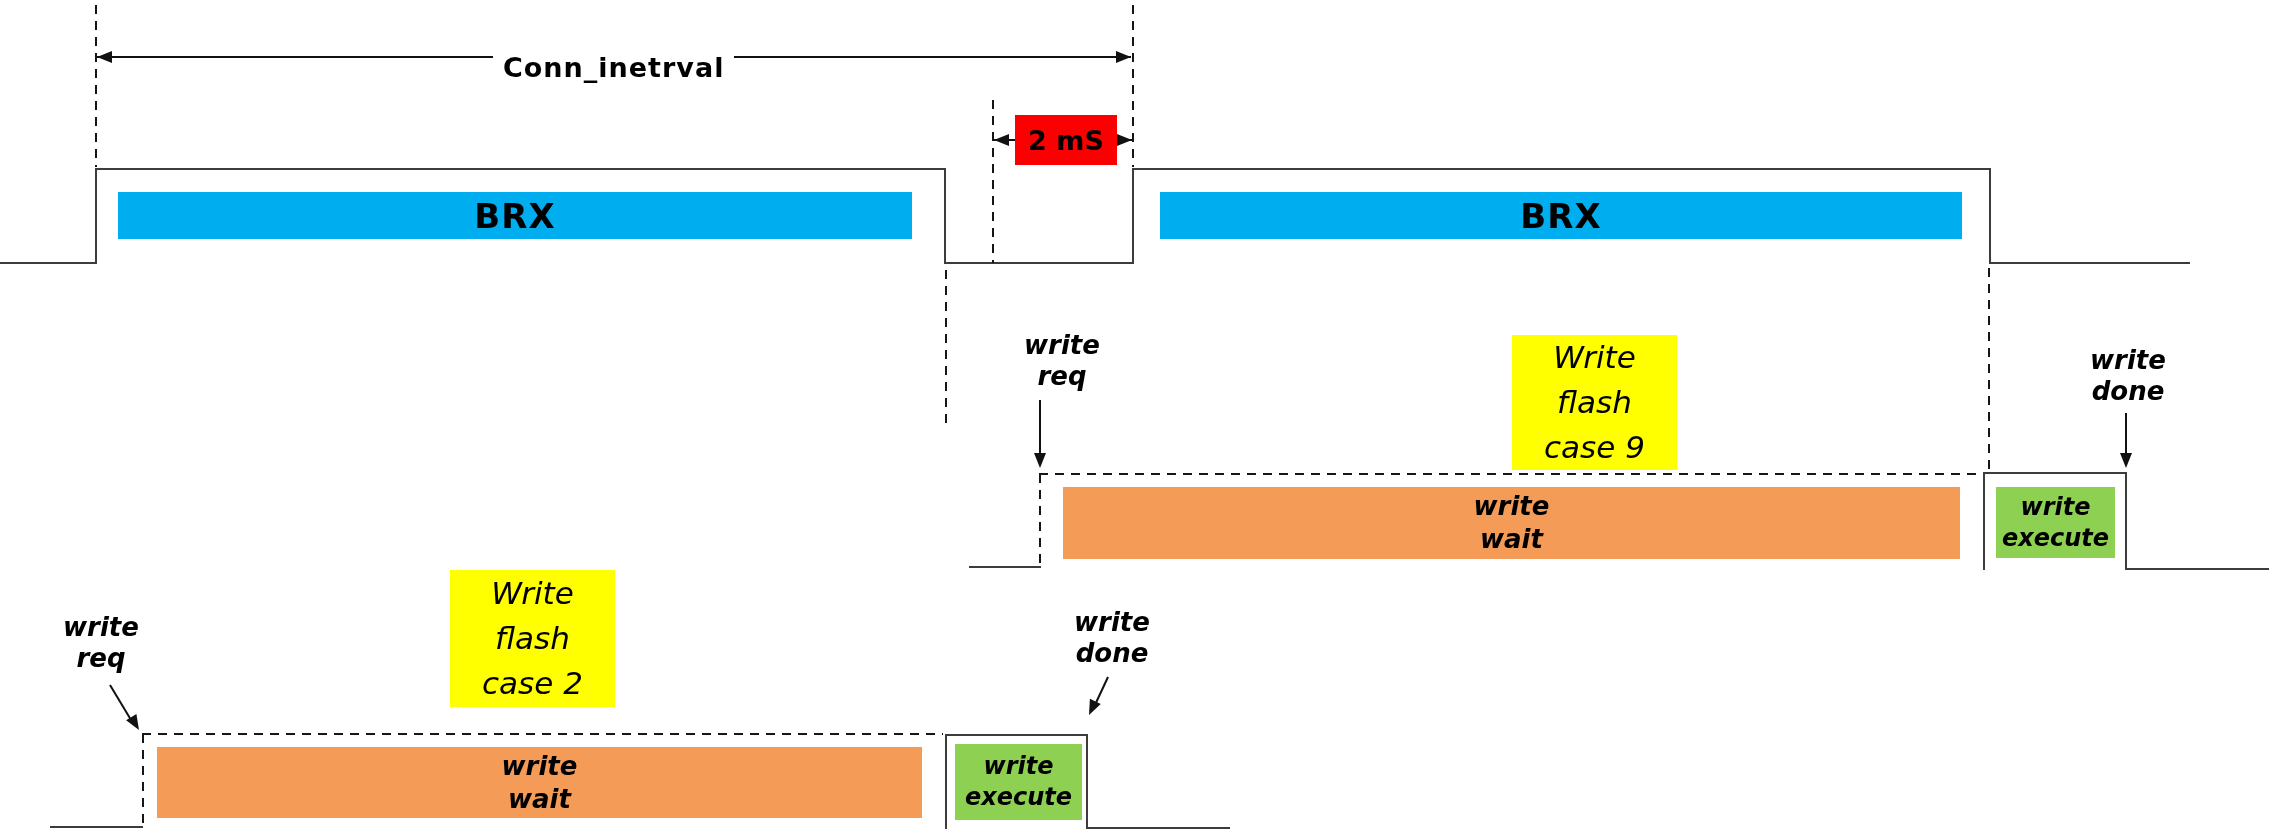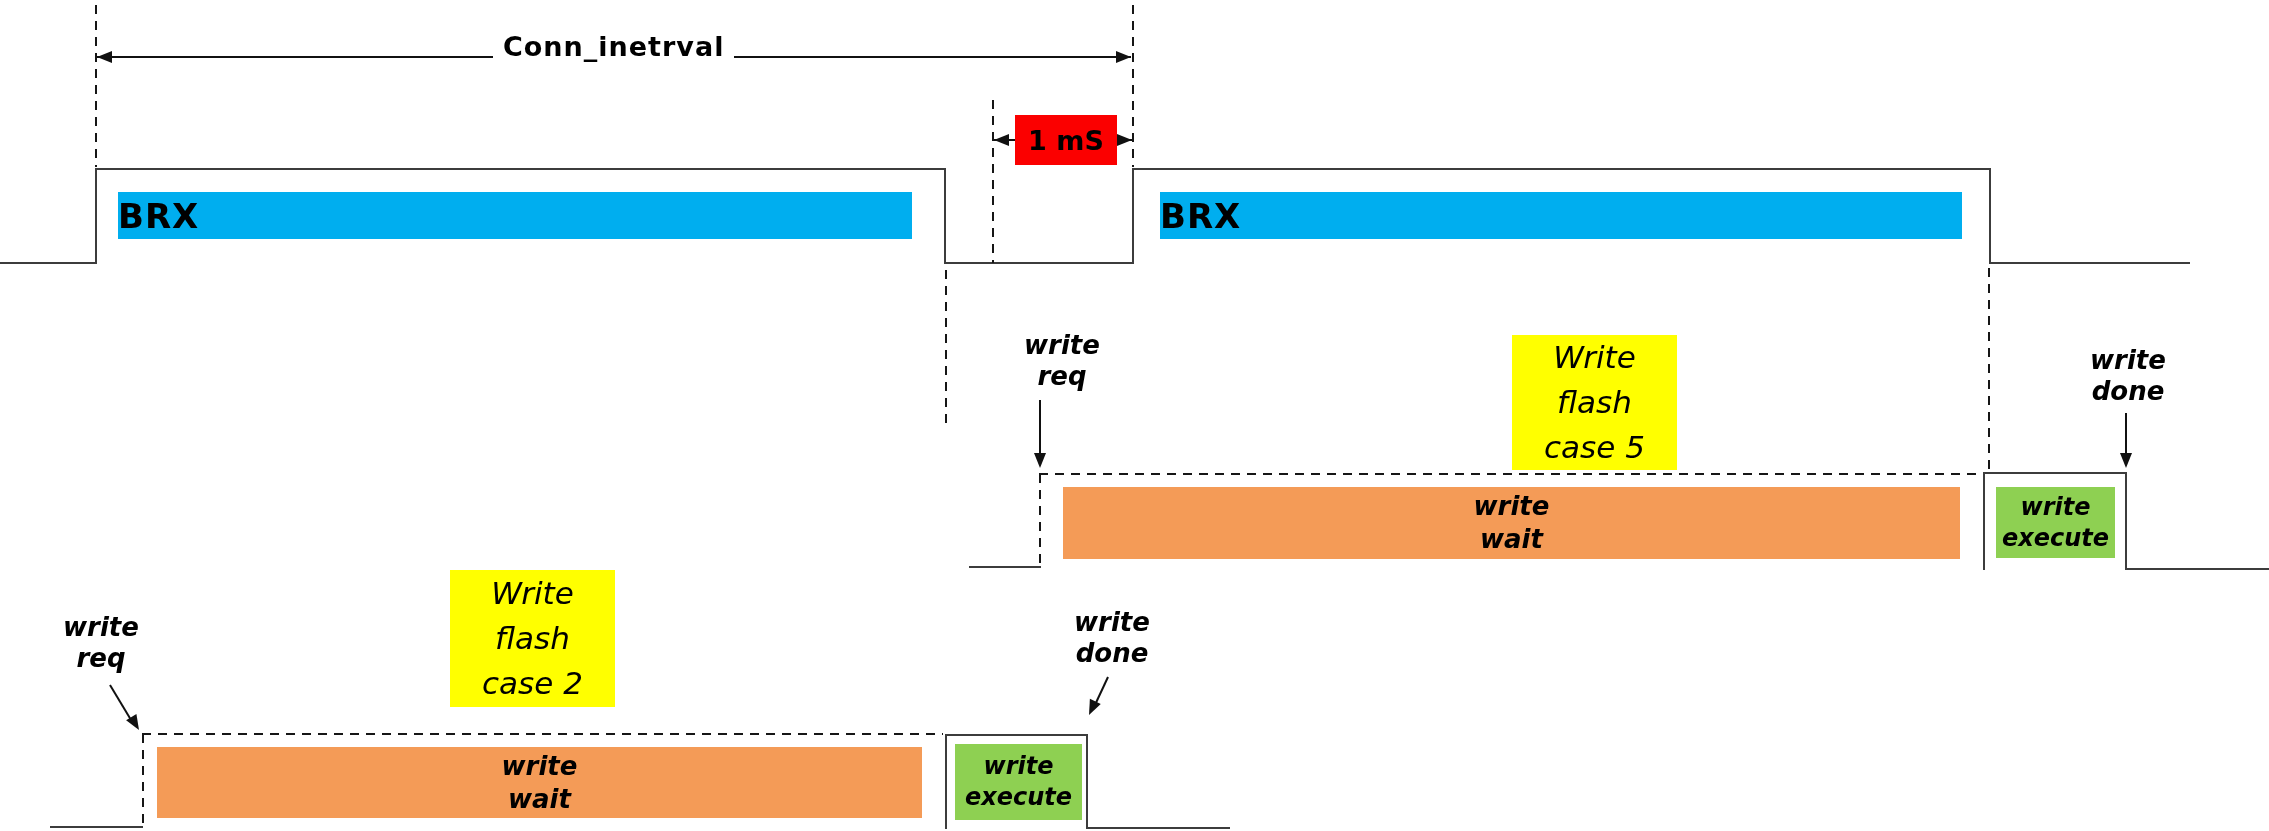--- a/index.html
+++ b/index.html
@@ -15,21 +15,21 @@
   .wf{position:absolute;background:var(--line);}
   
   .vdash{position:absolute;width:2px;background:repeating-linear-gradient(to bottom,#161616 0 9px,transparent 9px 16px);}
   .hdash{position:absolute;height:2px;background:repeating-linear-gradient(to right,#161616 0 9px,transparent 9px 16px);}
   
   .ah{position:absolute;width:0;height:0;
       border-top:6px solid transparent;border-bottom:6px solid transparent;
       border-left:15px solid #111;}
   .arrline{position:absolute;background:#111;}
   
-  .brx-bar{position:absolute;background:var(--brx);display:flex;align-items:center;
+  .brx-bar{position:absolute;background:var(--brx);display:flex;align-items:center;justify-content:center;
            font-size:34px;font-weight:bold;letter-spacing:1px;}
   .redbox{position:absolute;background:var(--red);display:flex;align-items:center;justify-content:center;
           font-size:27px;font-weight:bold;}
   .orangebar{position:absolute;background:var(--orange);display:flex;flex-direction:column;align-items:center;justify-content:center;
              font-size:26px;font-weight:bold;line-height:33px;}
   .greenbox{position:absolute;background:var(--green);display:flex;flex-direction:column;align-items:center;justify-content:center;
             font-size:24px;font-weight:bold;line-height:31px;}
   .yellowbox{position:absolute;background:var(--yellow);display:flex;flex-direction:column;align-items:center;justify-content:center;
              font-size:31px;font-weight:normal;line-height:45px;}
   .lbl2{position:absolute;width:110px;text-align:center;font-size:26px;font-weight:bold;line-height:31px;}
@@ -53,28 +53,28 @@
 
   <div class="vdash" style="left:95px;top:5px;height:162px;"></div>
   <div class="vdash" style="left:1132px;top:5px;height:162px;"></div>
   <div class="vdash" style="left:992px;top:100px;height:163px;"></div>
   <div class="vdash" style="left:945px;top:270px;height:153px;"></div>
   <div class="vdash" style="left:1988px;top:268px;height:205px;"></div>
 
   <div class="arrline" style="left:97px;top:56px;width:1034px;height:2px;"></div>
   <div class="ah" style="left:82px;top:51px;transform-origin:100% 50%;transform:rotate(180deg);"></div>
   <div class="ah" style="left:1116px;top:51px;"></div>
-  <div class="connlbl" style="left:493px;top:31px;">Conn_inetrval</div>
+  <div class="connlbl" style="left:493px;top:52px;">Conn_inetrval</div>
 
   <div class="arrline" style="left:994px;top:139px;width:22px;height:2px;"></div>
   <div class="ah" style="left:979px;top:134px;transform-origin:100% 50%;transform:rotate(180deg);"></div>
   <div class="arrline" style="left:1117px;top:139px;width:15px;height:2px;"></div>
   <div class="ah" style="left:1117px;top:134px;"></div>
   <div class="redbox" style="left:1015px;top:115px;width:102px;height:50px;">
-    <span>1 mS</span>
+    <span>2 mS</span>
   </div>
 
   <div class="brx-bar" style="left:118px;top:192px;width:794px;height:47px;">
     <span>BRX</span>
   </div>
   <div class="brx-bar" style="left:1160px;top:192px;width:802px;height:47px;">
     <span>BRX</span>
   </div>
 
   <div class="lbl2" style="left:1007px;top:330px;">
@@ -96,21 +96,21 @@
     <span class="ln">write</span>
     <span class="ln">wait</span>
   </div>
   <div class="greenbox" style="left:1996px;top:487px;width:119px;height:71px;">
     <span class="ln">write</span>
     <span class="ln">execute</span>
   </div>
   <div class="yellowbox" style="left:1512px;top:335px;width:165px;height:135px;">
     <span class="ln">Write</span>
     <span class="ln">flash</span>
-    <span class="ln">case 5</span>
+    <span class="ln">case 9</span>
   </div>
   <div class="lbl2" style="left:2073px;top:345px;">
     <span class="ln">write</span>
     <span class="ln">done</span>
   </div>
   <div class="arrline" style="left:2125px;top:413px;width:2px;height:42px;"></div>
   <div class="ah" style="left:2111px;top:462px;transform-origin:100% 50%;transform:rotate(90deg);"></div>
 
   <div class="lbl2" style="left:46px;top:612px;">
     <span class="ln">write</span>

